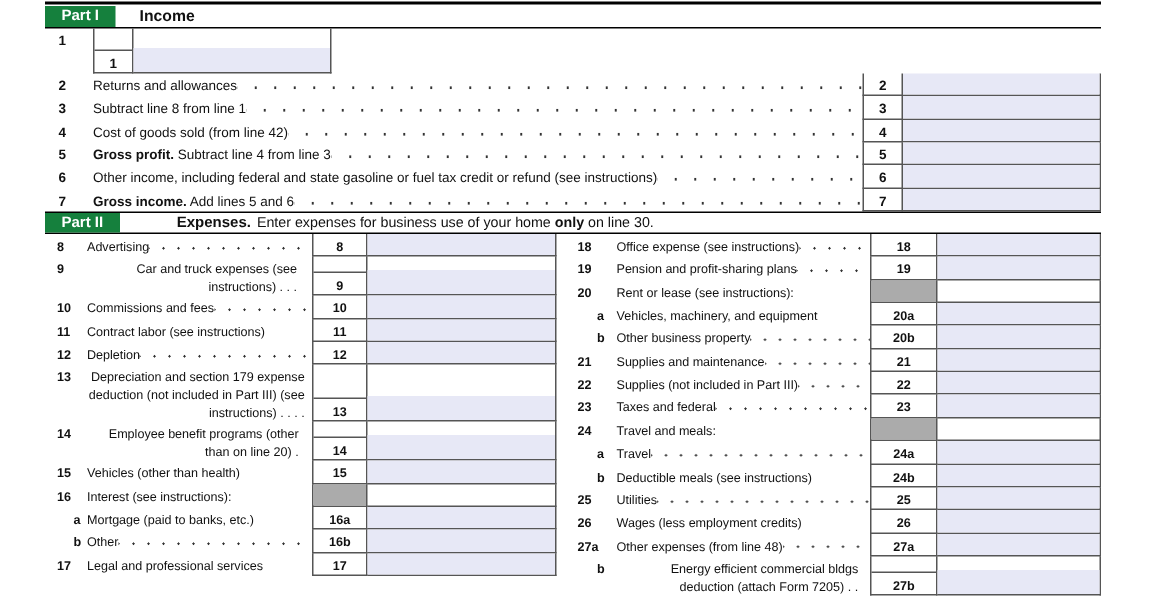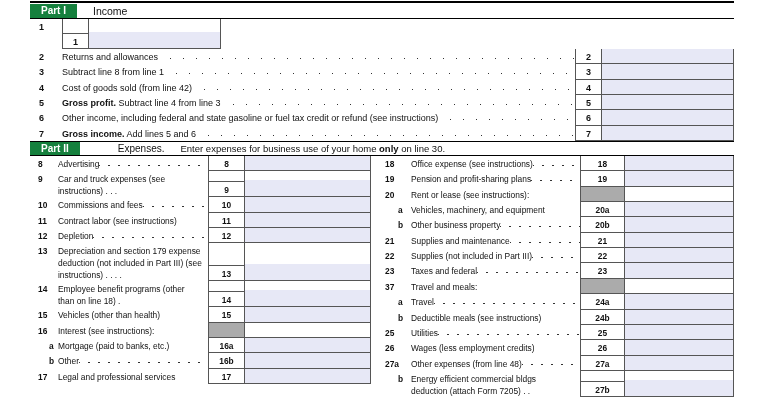--- a/index.html
+++ b/index.html
@@ -14,26 +14,26 @@
     width:768px;height:403px;overflow:hidden;background:#fff;
     padding:1px 34px 0 30px;
     font-family:"Liberation Sans","DejaVu Sans",sans-serif;
     color:#111;font-size:8.4px;line-height:12px;
     position:relative;
   }
   .topline{height:2px;background:var(--hln);margin-bottom:1px;}
   
   .phead{height:15px;border-bottom:1.5px solid var(--hln);display:flex;align-items:center;white-space:nowrap;overflow:hidden;}
   .phead .tag{background:#15803d;color:#fff;font-weight:700;font-size:10px;padding:0 11px;height:30px;display:flex;align-items:center;}
-  .phead .ttl{font-weight:400;font-size:10.5px;margin-left:16px;}
-  .phead .sub{font-size:9.5px;margin-left:16px;}
+  .phead .ttl{font-weight:700;font-size:10.5px;margin-left:16px;}
+  .phead .sub{font-size:9.5px;margin-left:4px;}
   .phead2{border-top:0.5px solid var(--hln);}
   
   .rnum{font-weight:700;padding-top:2px;flex:0 0 auto;}
-  .desc{flex:1 1 auto;display:flex;padding-top:2px;min-width:0;}
+  .desc{flex:1 1 auto;display:flex;padding-top:2px;min-width:0;text-align:right;}
   .lbl{flex:0 1 auto;}
   .leader{flex:1 1 12px;align-self:stretch;background:none;}
   .dotted .leader{
     background-image:radial-gradient(circle,#333 0.7px,rgba(0,0,0,0) 0.9px);
     background-size:10px 3px;background-repeat:repeat-x;
     background-position:5px calc(100% - 4.5px);
   }
   .nbox{flex:0 0 auto;display:flex;flex-direction:column;justify-content:flex-end;
         border-left:1px solid var(--ln);border-right:1px solid var(--ln);border-bottom:1px solid var(--ln);}
   .nbox-inner{height:100%;font-weight:700;text-align:center;padding-top:2px;}
@@ -262,21 +262,21 @@
           <span class="nbox">
             <span class="nbox-inner">13</span>
           </span>
           <span class="abox">
             <span class="field"></span>
           </span>
         </div>
         <div class="xrow ml">
           <span class="rnum">14</span>
           <span class="desc">
-            <span class="lbl">Employee benefit programs (other than on line 18)  .</span>
+            <span class="lbl">Employee benefit programs (other than on line 20)  .</span>
             <span class="leader"></span>
           </span>
           <span class="nbox">
             <span class="nbox-inner">14</span>
           </span>
           <span class="abox">
             <span class="field"></span>
           </span>
         </div>
         <div class="xrow">
@@ -446,21 +446,21 @@
             <span class="leader"></span>
           </span>
           <span class="nbox">
             <span class="nbox-inner">23</span>
           </span>
           <span class="abox">
             <span class="field"></span>
           </span>
         </div>
         <div class="xrow grayrow">
-          <span class="rnum">37</span>
+          <span class="rnum">24</span>
           <span class="desc">
             <span class="lbl">Travel and meals:</span>
             <span class="leader"></span>
           </span>
           <span class="nbox">
             <span class="nbox-inner"></span>
           </span>
           <span class="abox">
             <span class="field"></span>
           </span>

